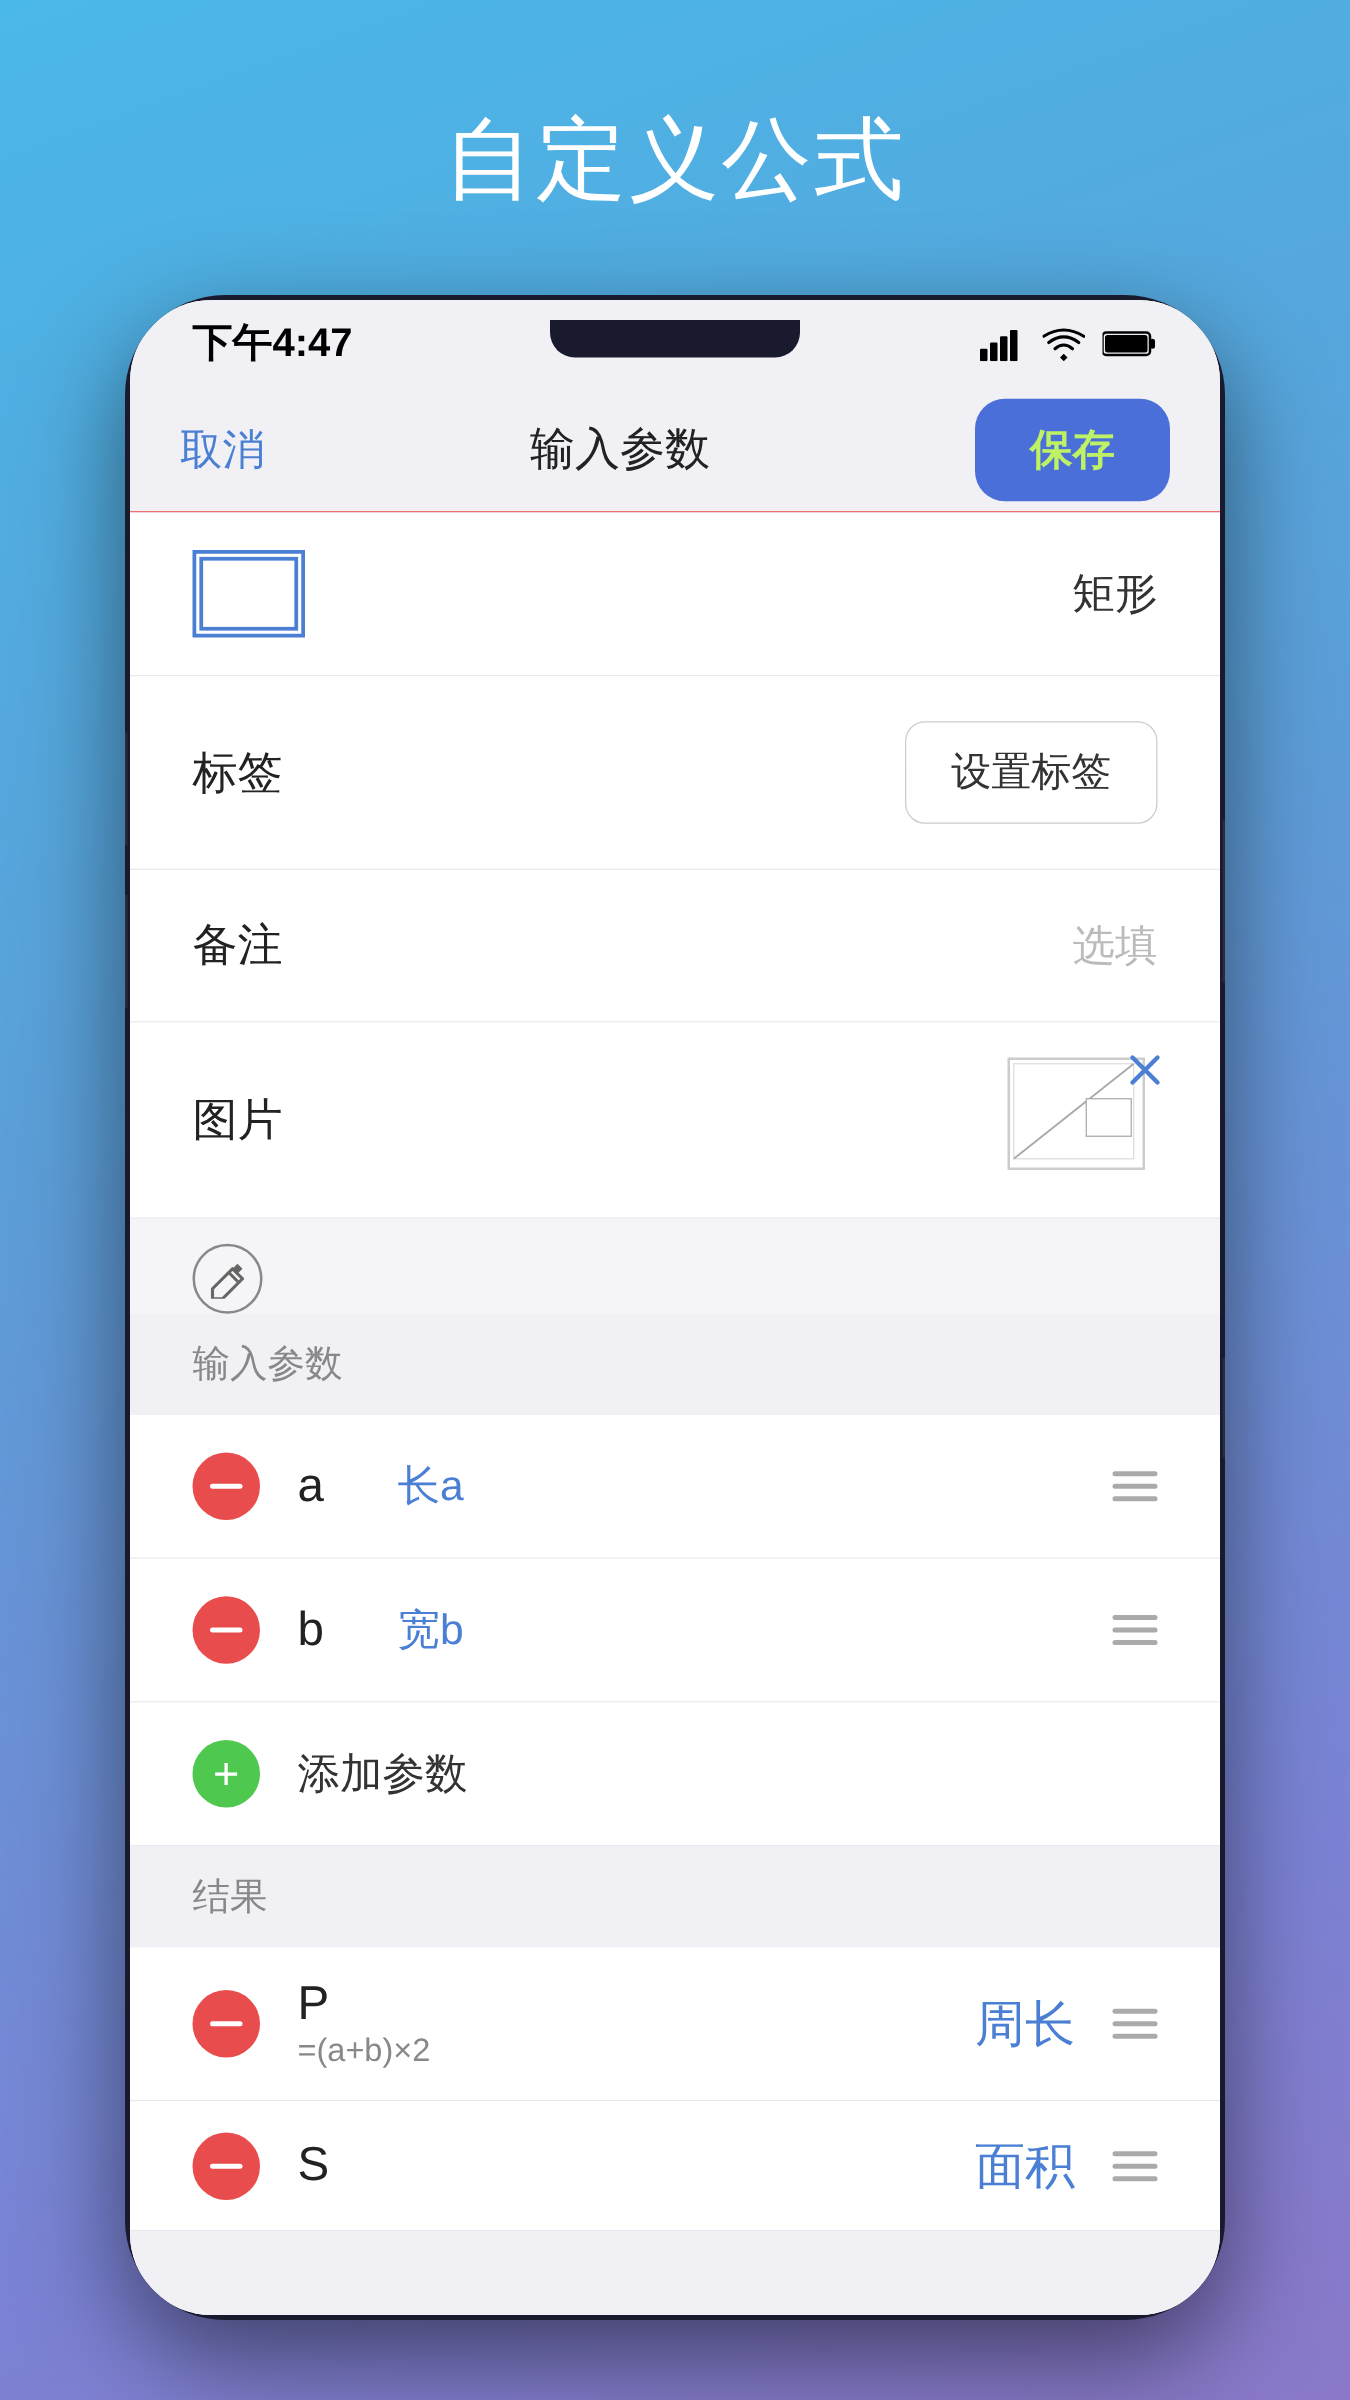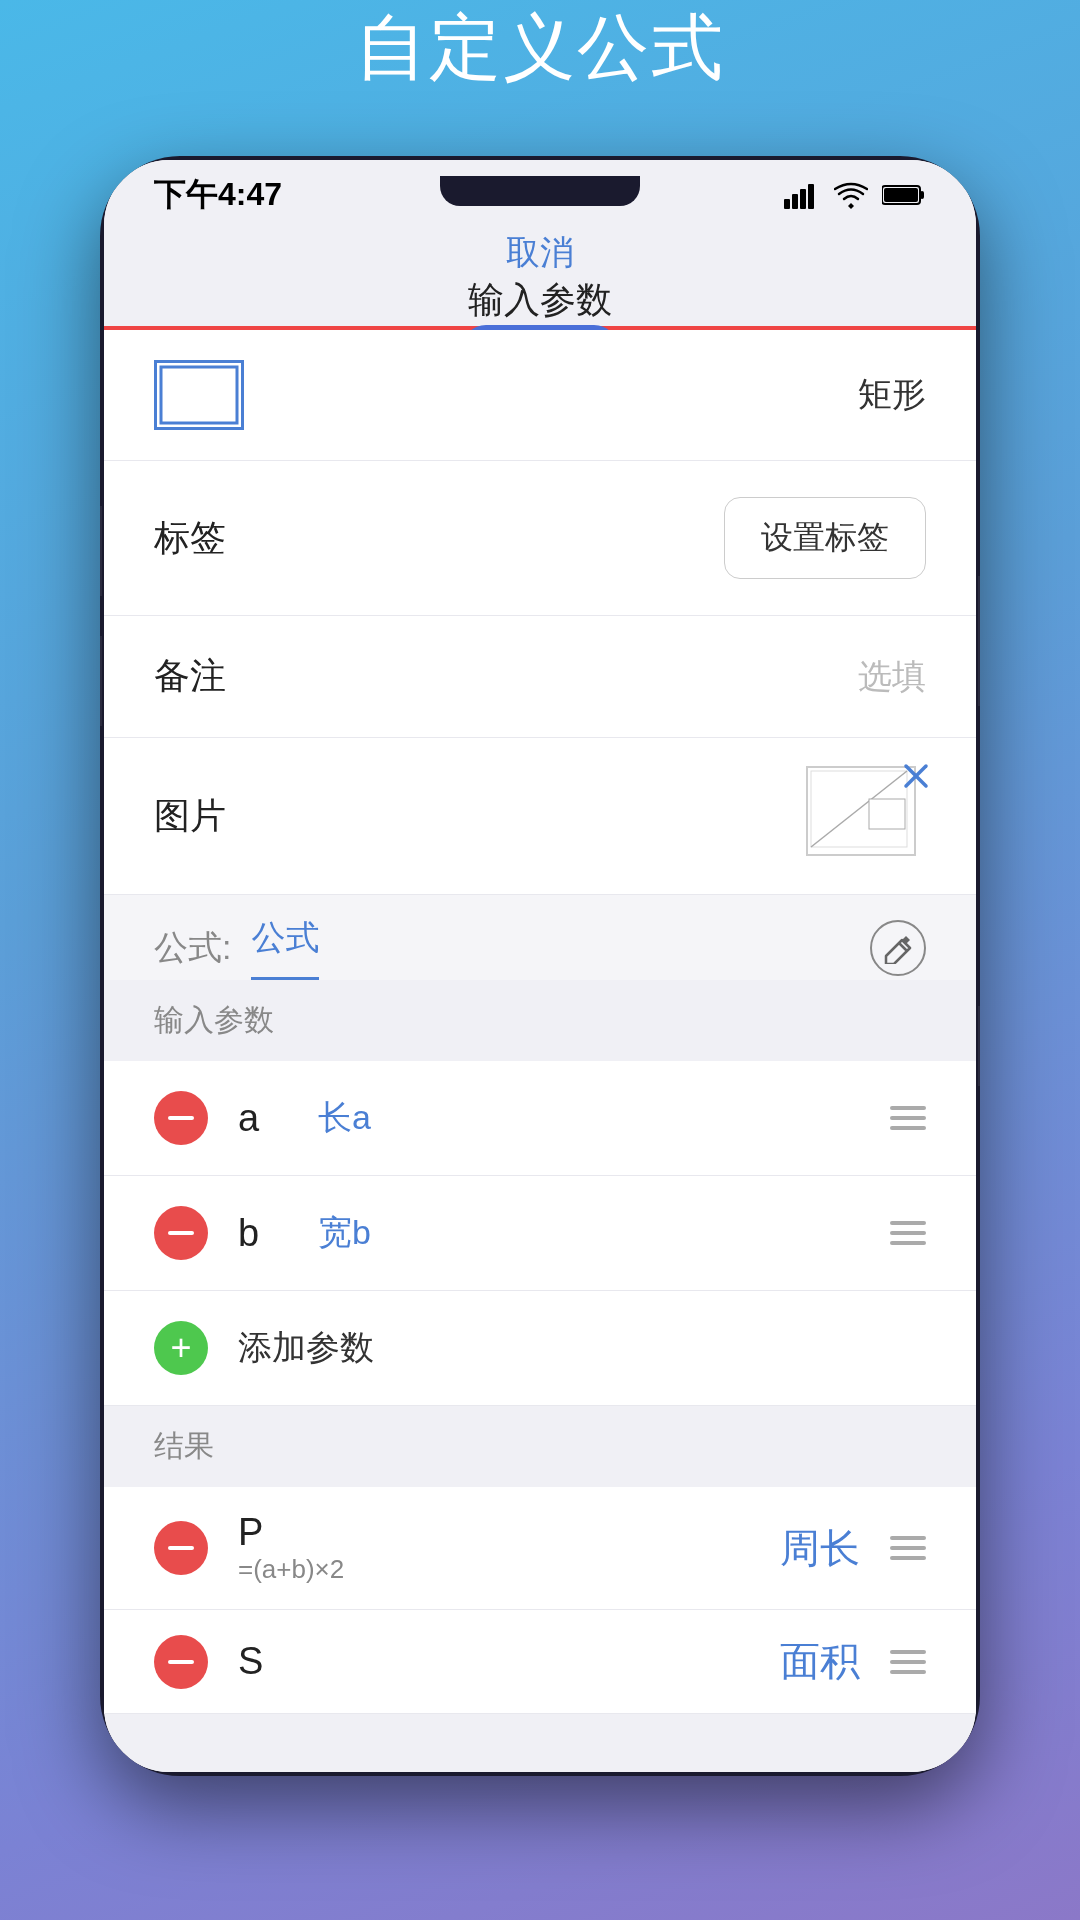--- a/index.html
+++ b/index.html
@@ -11,20 +11,21 @@
       overflow: hidden;
       font-family: -apple-system, 'PingFang SC', 'Microsoft YaHei', sans-serif;
       background: linear-gradient(160deg, #4ab8e8 0%, #5b9fd8 40%, #7b82d4 80%, #8b78c8 100%);
       display: flex;
       flex-direction: column;
       align-items: center;
     }
 
     .page-title-area {
       width: 100%;
+      padding-top: 80px;
       padding-bottom: 60px;
       display: flex;
       justify-content: center;
       align-items: center;
     }
 
     .page-title {
       font-size: 72px;
       color: white;
       font-weight: 500;
@@ -79,22 +80,21 @@
     
     .nav-bar {
       width: 100%;
       height: 100px;
       background: #f0f0f5;
       display: flex;
       align-items: center;
       justify-content: space-between;
       padding: 0 40px;
       flex-shrink: 0;
-      border-bottom: 4px solid #ef4444;
-      flex-direction: column;
+      border-bottom: 1px solid #ef4444;
     }
 
     .nav-cancel {
       font-size: 34px;
       color: #4a7fd4;
       font-weight: 400;
       cursor: pointer;
     }
 
     .nav-title {
@@ -534,24 +534,20 @@
             <svg width="30" height="30" viewBox="0 0 30 30">
               <line x1="5" y1="5" x2="25" y2="25" stroke="#4a7fd4" stroke-width="3.5" stroke-linecap="round"></line>
               <line x1="25" y1="5" x2="5" y2="25" stroke="#4a7fd4" stroke-width="3.5" stroke-linecap="round"></line>
             </svg>
           </div>
         </div>
       </div>
 
       <div class="formula-section">
         <div class="formula-header">
-          <div class="formula-label-area">
-            <span class="formula-label-text">公式:</span>
-            <span class="formula-tab-active">公式</span>
-          </div>
           <div class="formula-edit-icon">
             <svg width="32" height="32" viewBox="0 0 32 32">
               <path d="M4 24 L20 8 L28 16 L12 32 L4 32 Z" fill="none" stroke="#666" stroke-width="2.5" stroke-linejoin="round"></path>
               <line x1="17" y1="11" x2="25" y2="19" stroke="#666" stroke-width="2.5"></line>
               <path d="M20 8 L24 4 L28 8 L24 12 Z" fill="#666"></path>
             </svg>
           </div>
         </div>
       </div>
 

